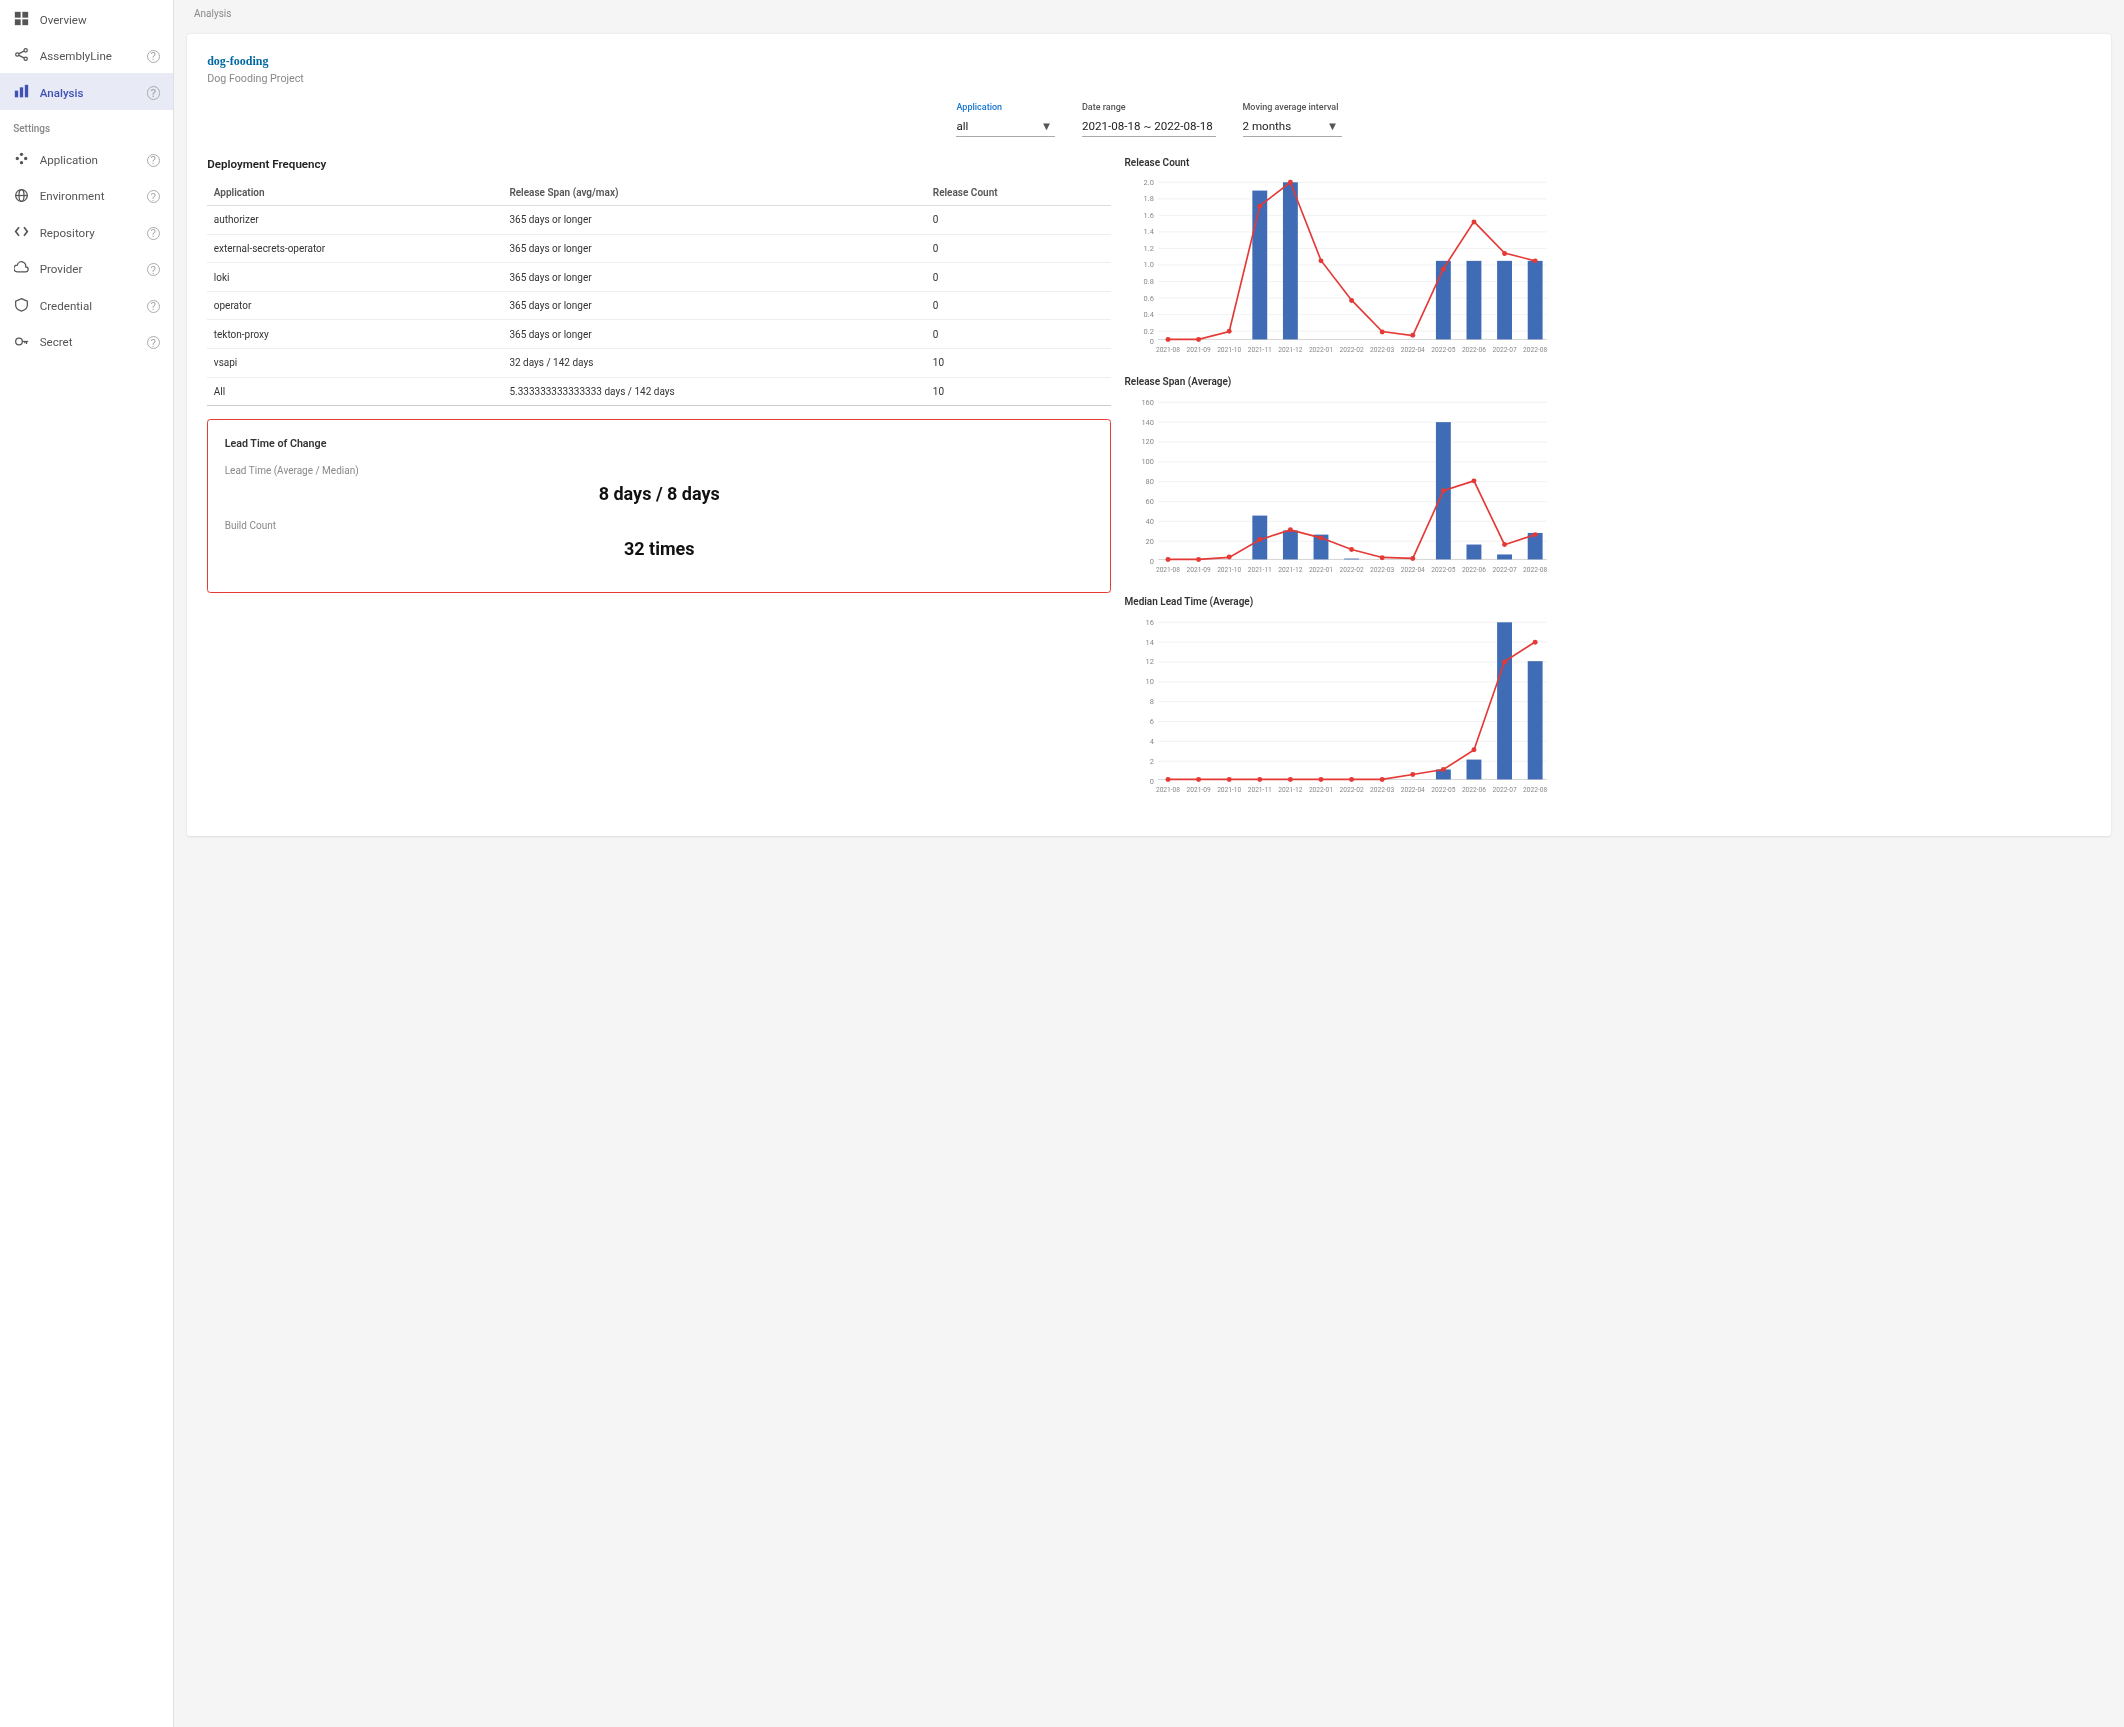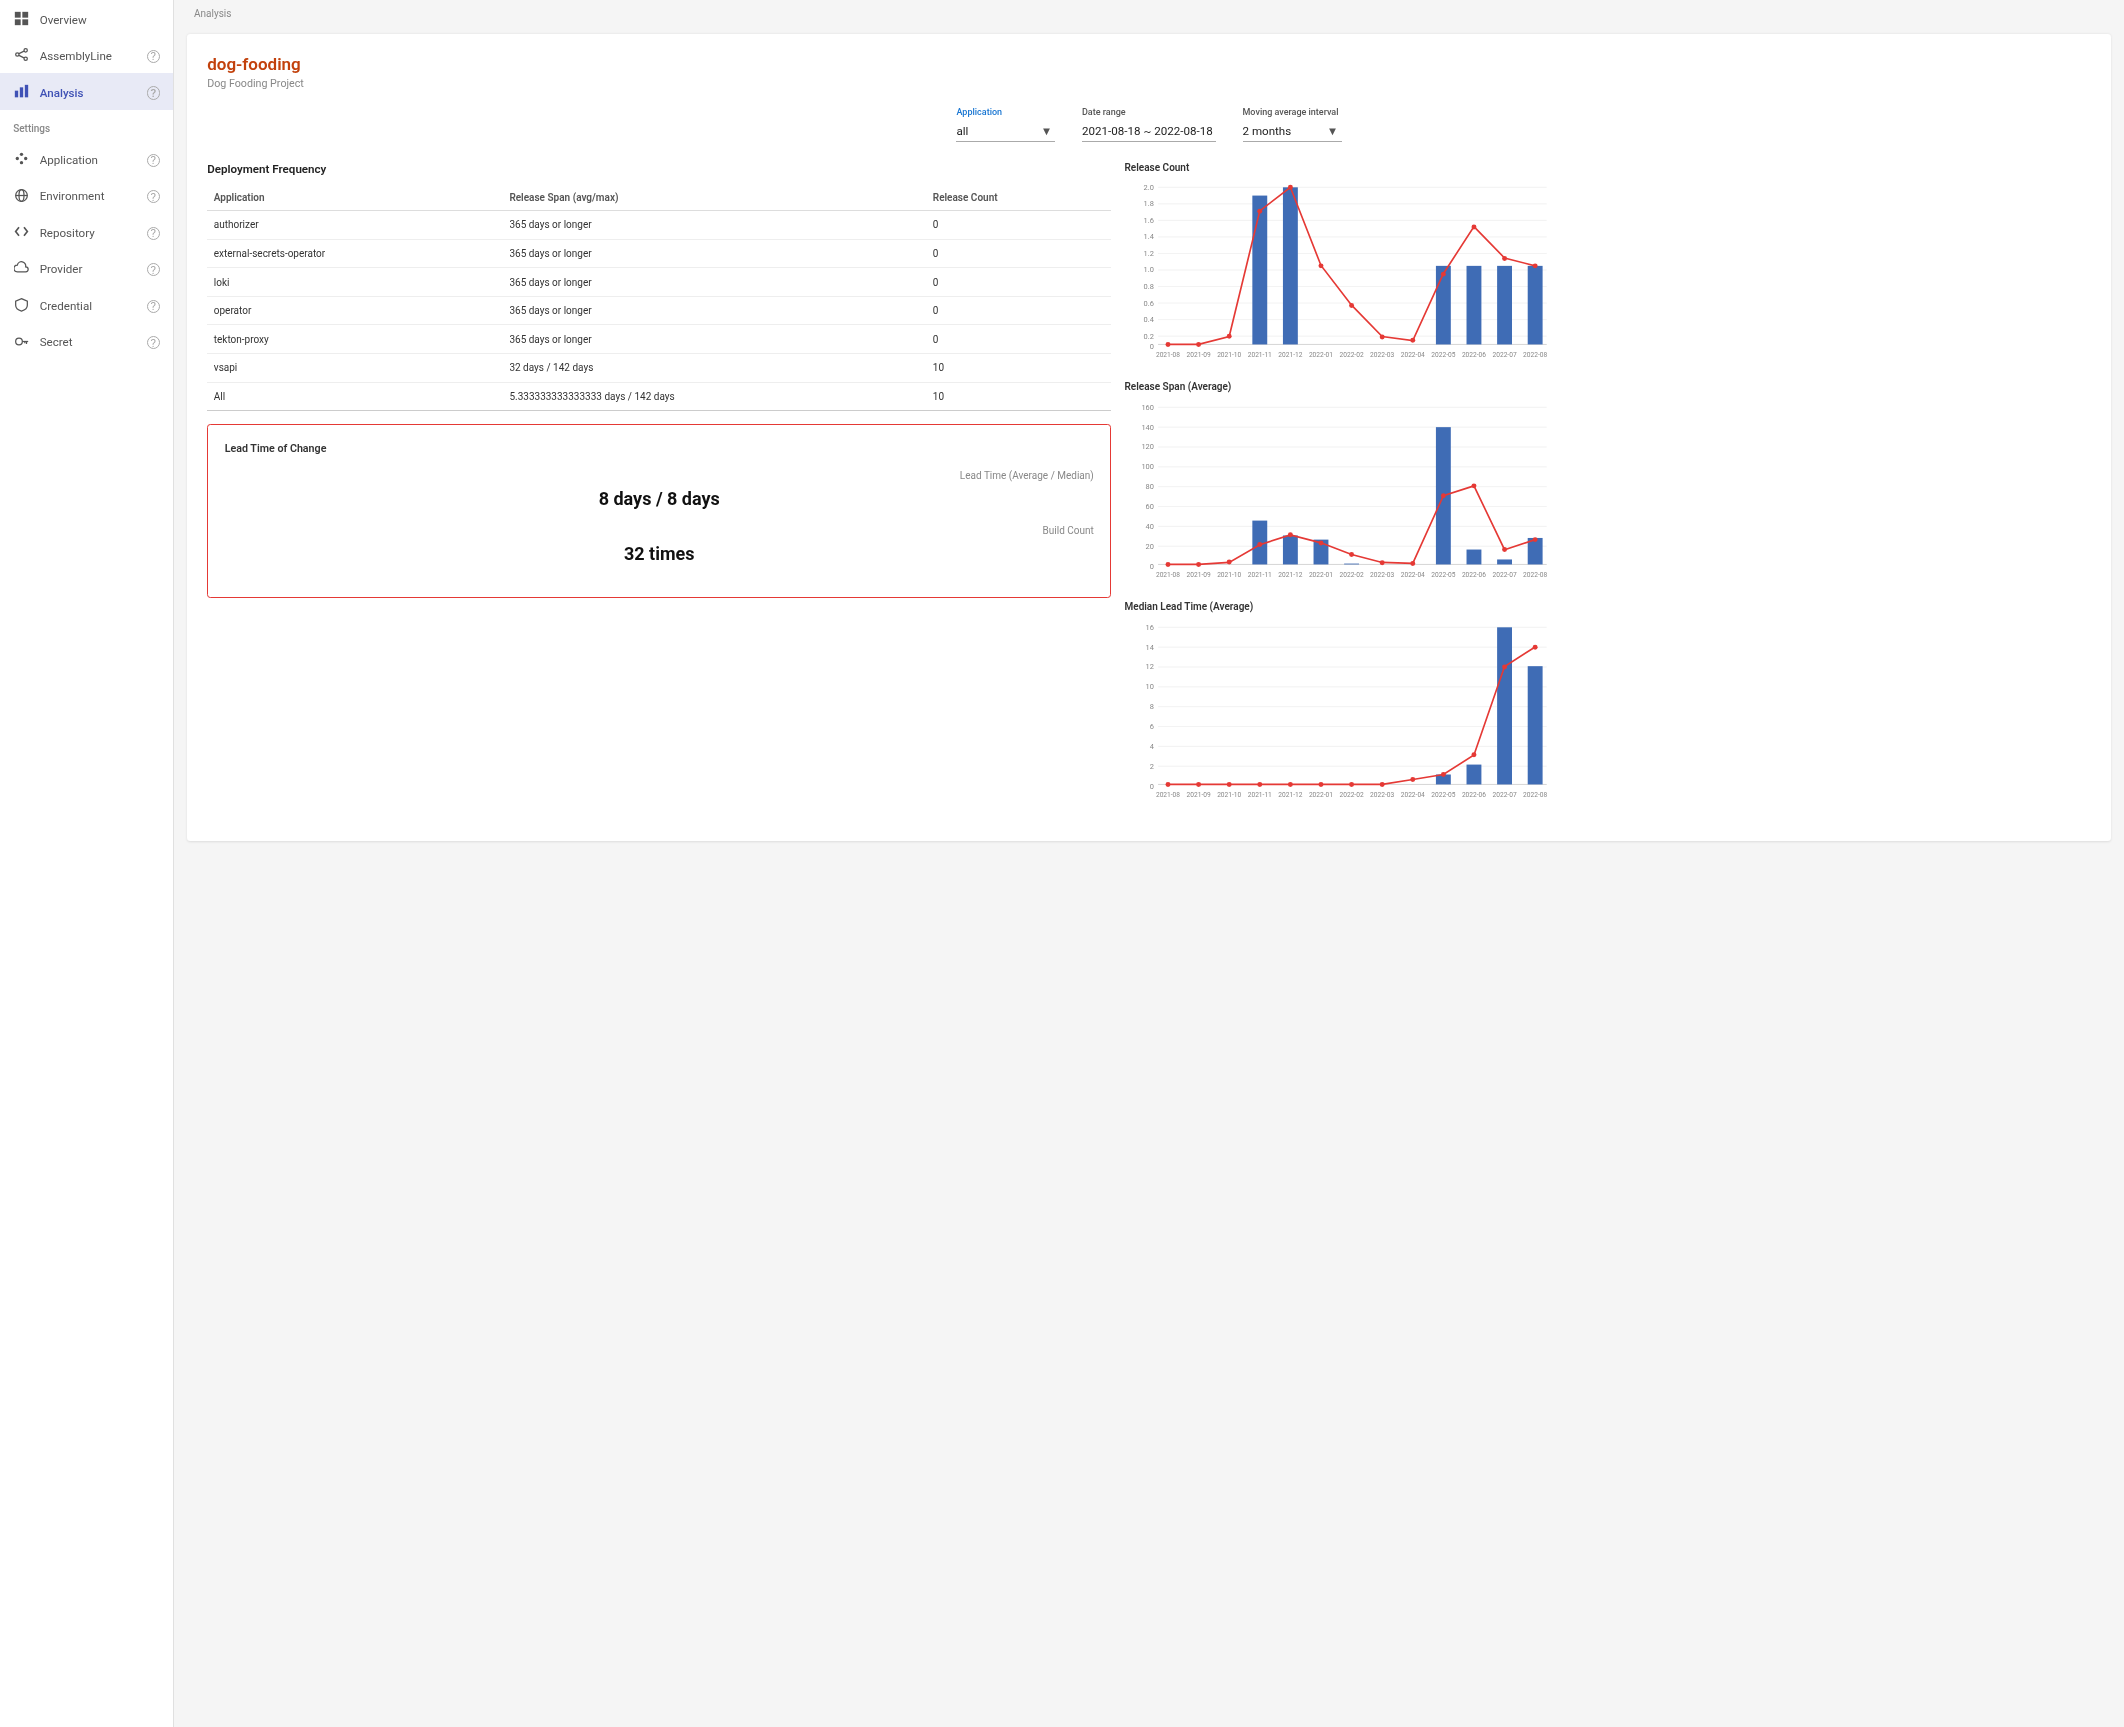--- a/index.html
+++ b/index.html
@@ -67,23 +67,24 @@
       border-bottom: none;
     }
     .content-card {
       background: #fff;
       margin: 6.6px 13.2px;
       border-radius: 3.3px;
       padding: 20px;
       box-shadow: 0 0.8px 2.5px rgba(0,0,0,0.1);
     }
     .project-title {
-      font-size: 17px;
+      font-size: 12px;
       font-weight: 600;
-      color: #c2410c;
+      color: #0369a1;
+      font-family: Liberation Serif, serif;
     }
     .project-subtitle {
       font-size: 10.7px;
       color: #888;
       margin-top: 3.3px;
     }
 
     
     .filter-row {
       display: flex;
@@ -183,21 +184,20 @@
     .lead-time-title {
       font-size: 10.7px;
       font-weight: 600;
       color: #333;
       margin-bottom: 15px;
     }
     .lead-time-metric-label {
       font-size: 10px;
       color: #888;
       margin-bottom: 6.6px;
-      text-align: right;
     }
     .lead-time-metric-value {
       font-size: 18px;
       font-weight: 700;
       color: #111;
       text-align: center;
       margin-bottom: 16.5px;
     }
     .icon-question { font-size: 9px; border: 0.8px solid #aaa; border-radius: 50%; width: 13.2px; height: 13.2px; display: flex; align-items: center; justify-content: center; color: #888; }
   </style>

